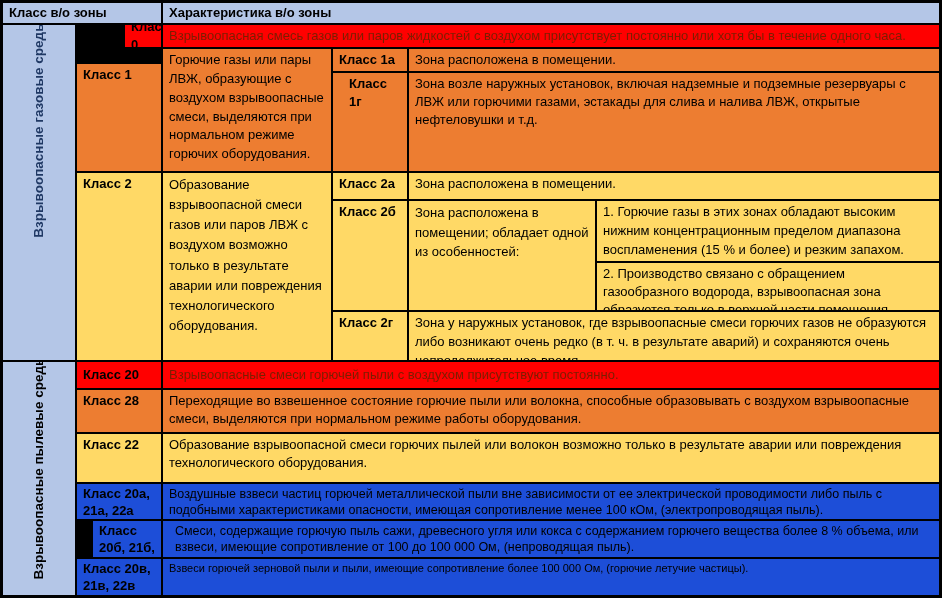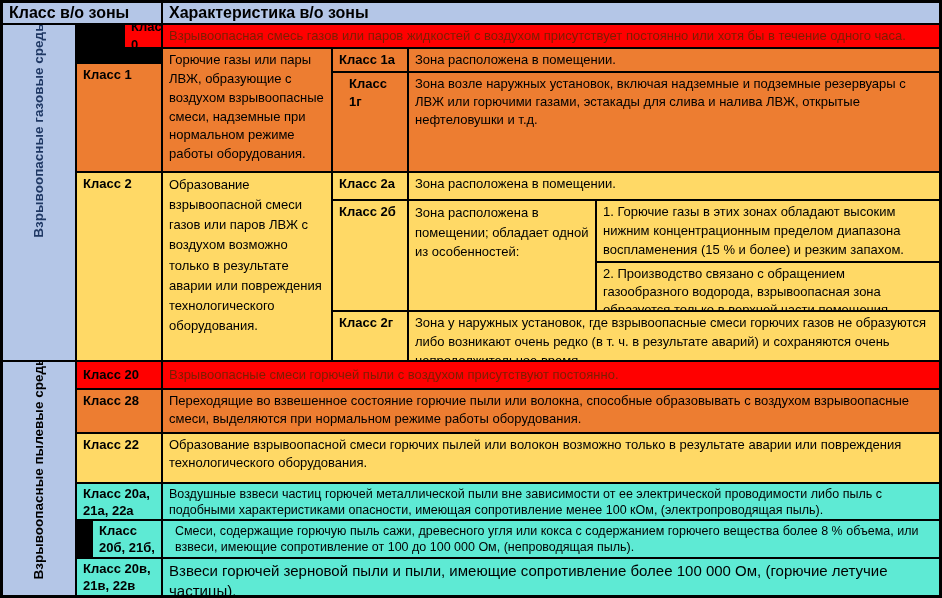--- a/index.html
+++ b/index.html
@@ -19,21 +19,21 @@
     padding:2px 6px;
     overflow:hidden;
     font-size:13px;
     line-height:1.38;
     color:#000;
   }
   .bg-lblue  { background:#B4C6E7; }
   .bg-red    { background:#FF0000; }
   .bg-orange { background:#ED7D31; }
   .bg-yellow { background:#FFD966; }
-  .bg-mblue  { background:#5eead4; }
+  .bg-mblue  { background:#1d4ed8; }
 
   .bold { font-weight:bold; }
   .vmid { display:flex; align-items:center; }
   .redtext { color:#7B1E00; }
 
   .h1   { grid-area:1/1/2/3; }
   .h2   { grid-area:1/3/2/7; }
   .strip-gas  { grid-area:2/1/9/2;  position:relative; }
   .strip-dust { grid-area:9/1/15/2; position:relative; }
   .vtext {
@@ -61,41 +61,41 @@
   .c2b-item1{ grid-area:6/6/7/7; line-height:1.45; }
   .c2b-item2{ grid-area:7/6/8/7; }
   .c2g-label{ grid-area:8/4/9/5; }
   .c2g-desc { grid-area:8/5/9/7; line-height:1.45; }
 
   .c20-label { grid-area:9/2/10/3; }  .c20-desc { grid-area:9/3/10/7; }
   .c21-label { grid-area:10/2/11/3; } .c21-desc { grid-area:10/3/11/7; }
   .c22-label { grid-area:11/2/12/3; } .c22-desc { grid-area:11/3/12/7; }
   .c20a-label{ grid-area:12/2/13/3; line-height:1.3; } .c20a-desc{ grid-area:12/3/13/7; line-height:1.3; font-size:12.5px; }
   .c20b-label{ grid-area:13/2/14/3; line-height:1.3;margin-left:16px; } .c20b-desc{ grid-area:13/3/14/7; line-height:1.3; font-size:12.5px;padding-left:12px; }
-  .c20v-label{ grid-area:14/2/15/3; line-height:1.3; } .c20v-desc{ grid-area:14/3/15/7; line-height:1.3; font-size:15px; }
+  .c20v-label{ grid-area:14/2/15/3; line-height:1.3; } .c20v-desc{ grid-area:14/3/15/7; line-height:1.3; font-size:11px; }
 
-  .hcell { font-weight:bold; font-size:16px; display:flex; align-items:center; }
+  .hcell { font-weight:bold; font-size:13px; display:flex; align-items:center; }
 </style>
 </head>
 <body>
 
 <div class="table">
 
   <div class="cell h1 bg-lblue hcell">Класс в/о зоны</div>
   <div class="cell h2 bg-lblue hcell">Характеристика в/о зоны</div>
 
   <div class="cell strip-gas bg-lblue">
     <span class="vtext">Взрывоопасные газовые среды</span>
   </div>
 
   <div class="cell c0-label bg-red bold vmid">Класс 0</div>
   <div class="cell c0-desc bg-red vmid redtext">Взрывоопасная смесь газов или паров жидкостей с воздухом присутствует постоянно или хотя бы в течение одного часа.</div>
 
   <div class="cell c1-label bg-orange bold">Класс 1</div>
-  <div class="cell c1-desc bg-orange">Горючие газы или пары ЛВЖ, образующие с воздухом взрывоопасные смеси, надземные при нормальном режиме работы оборудования.</div>
+  <div class="cell c1-desc bg-orange">Горючие газы или пары ЛВЖ, образующие с воздухом взрывоопасные смеси, выделяются при нормальном режиме горючих оборудования.</div>
   <div class="cell c1a-label bg-orange bold">Класс 1а</div>
   <div class="cell c1a-desc bg-orange">Зона расположена в помещении.</div>
   <div class="cell c1g-label bg-orange bold">Класс 1г</div>
   <div class="cell c1g-desc bg-orange">Зона возле наружных установок, включая надземные и подземные резервуары с ЛВЖ или горючими газами, эстакады для слива и налива ЛВЖ, открытые нефтеловушки и т.д.</div>
 
   <div class="cell c2-label bg-yellow bold">Класс 2</div>
   <div class="cell c2-desc bg-yellow">Образование взрывоопасной смеси газов или паров ЛВЖ с воздухом возможно только в результате аварии или повреждения технологического оборудования.</div>
   <div class="cell c2a-label bg-yellow bold">Класс 2а</div>
   <div class="cell c2a-desc bg-yellow">Зона расположена в помещении.</div>
   <div class="cell c2b-label bg-yellow bold">Класс 2б</div>

